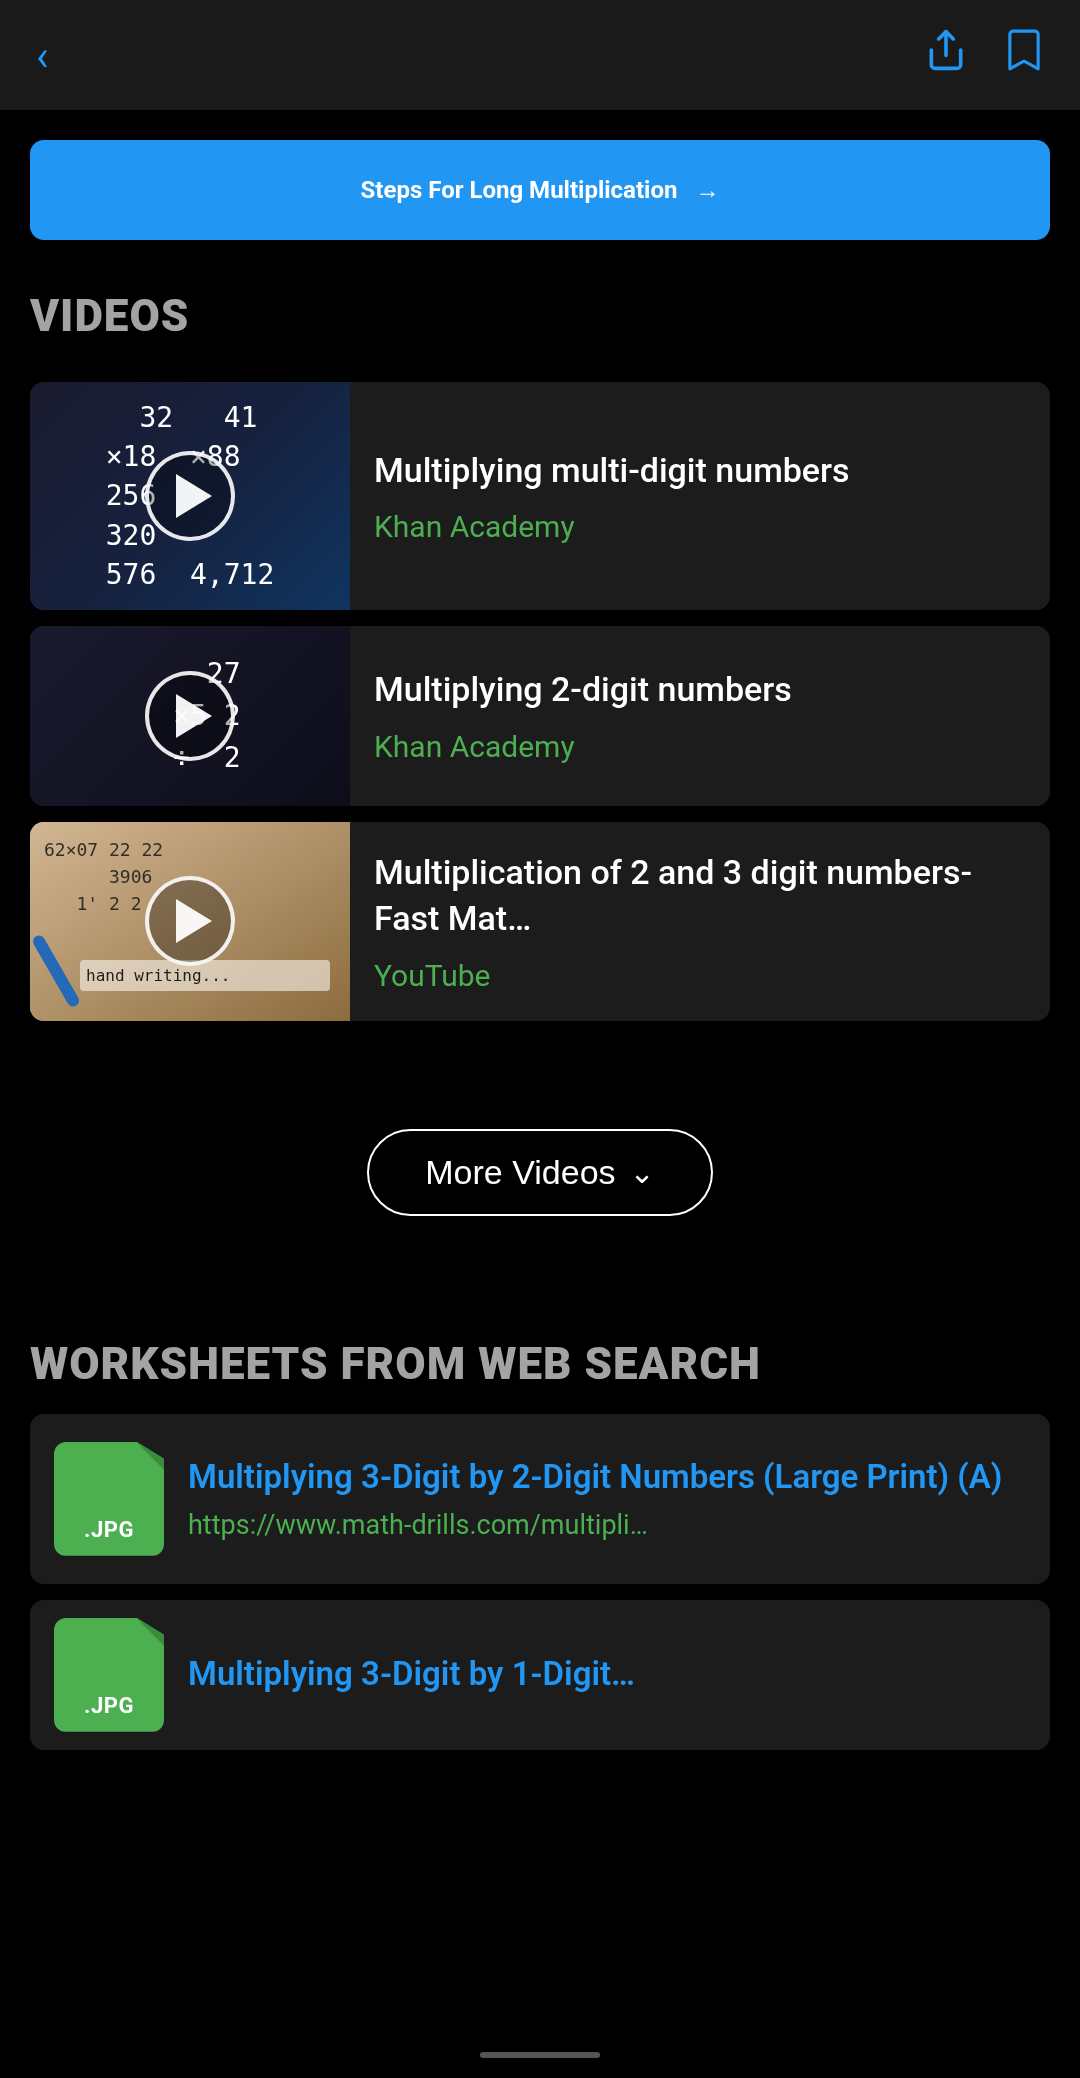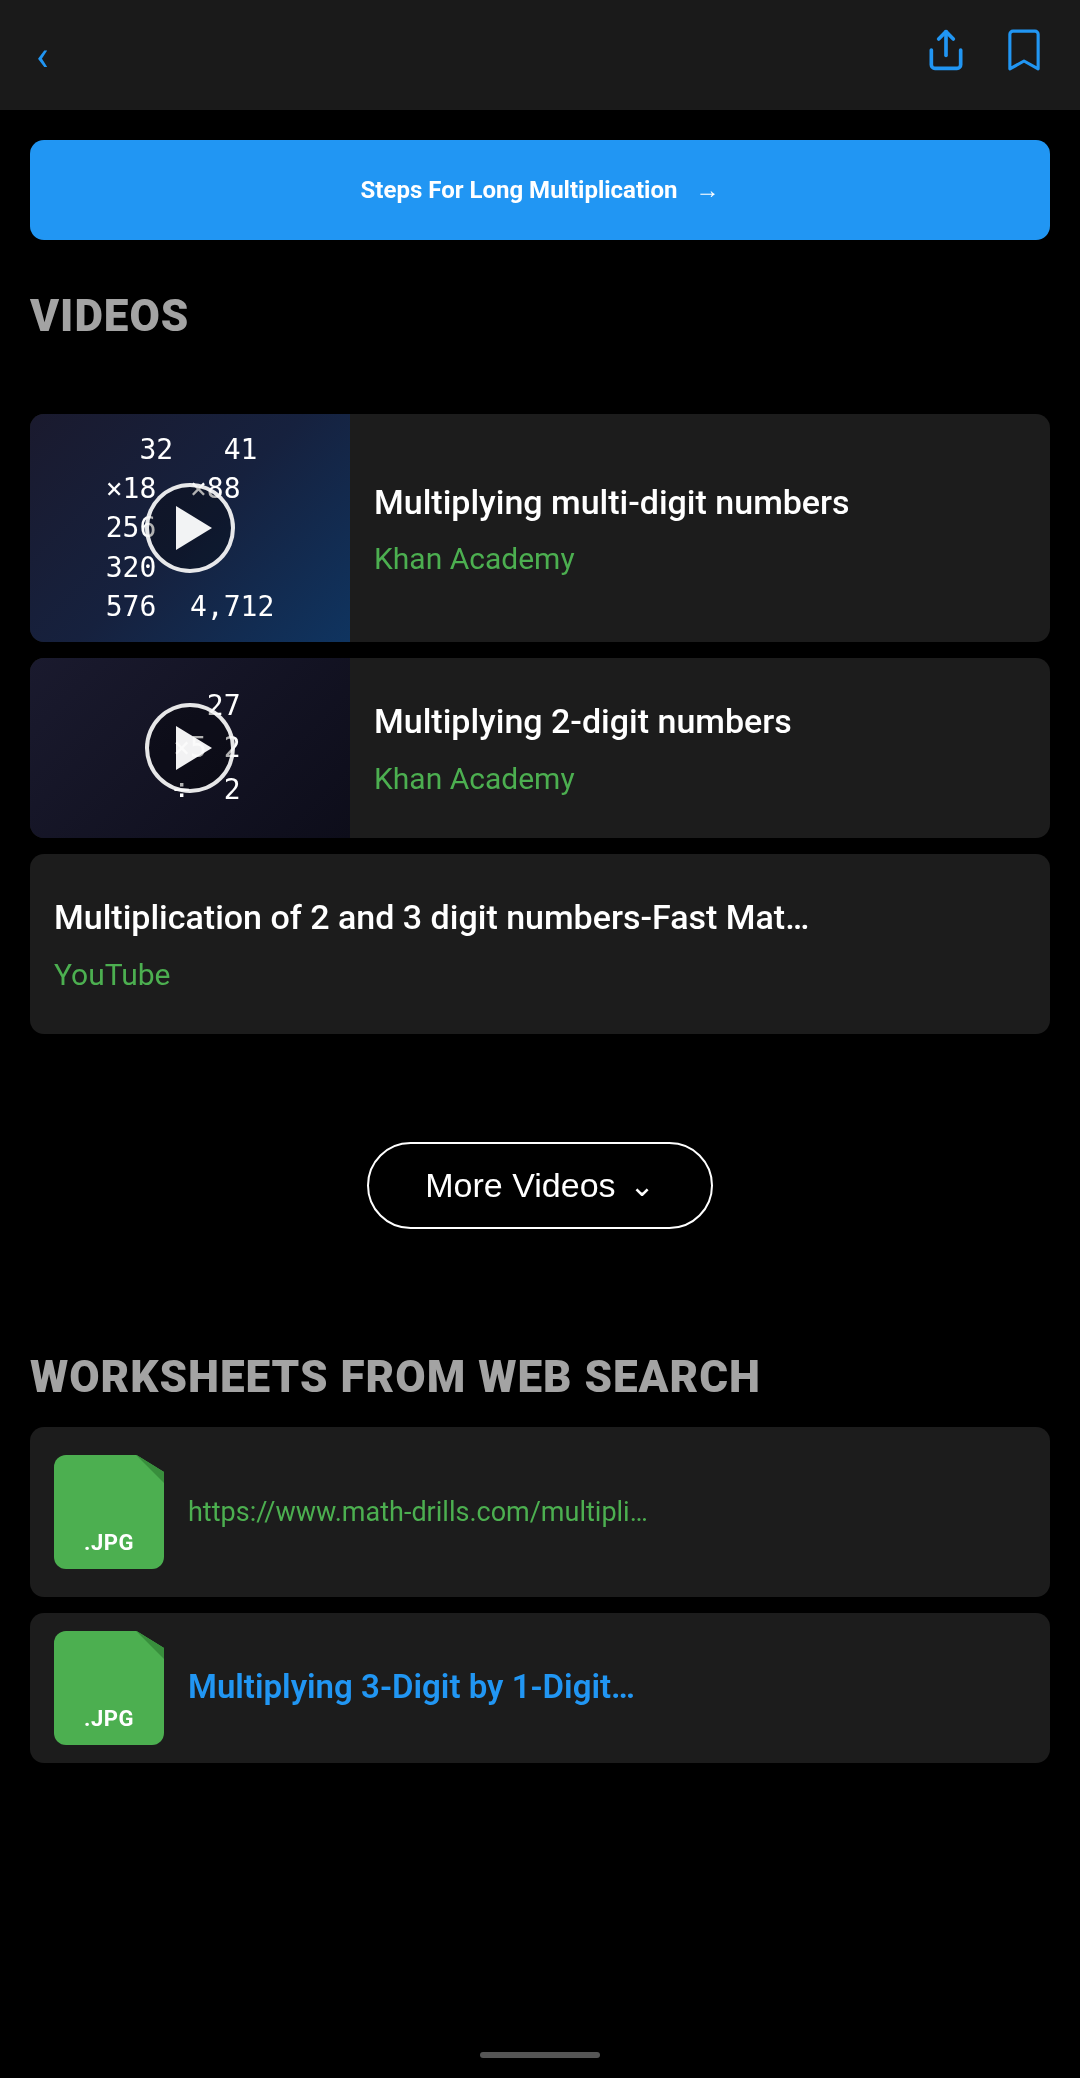--- a/index.html
+++ b/index.html
@@ -61,21 +61,20 @@
       padding: 50px 30px 24px 30px;
       letter-spacing: 1px;
     }
 
     
     .video-list {
       padding: 16px 30px;
       display: flex;
       flex-direction: column;
       gap: 16px;
-      margin-top: 32px;
     }
 
     .video-card {
       background: #1c1c1c;
       border-radius: 14px;
       display: flex;
       align-items: stretch;
       overflow: hidden;
       cursor: pointer;
       min-height: 180px;
@@ -335,20 +334,38 @@
         <div class="play-triangle"></div>
       </div>
     </div>
     <div class="video-info">
       <div class="video-title">Multiplying 2-digit numbers</div>
       <div class="video-source">Khan Academy</div>
     </div>
   </div>
 
   <div class="video-card">
+    <div class="video-thumbnail thumbnail-photo" style="background: linear-gradient(135deg, #c8a87a 0%, #9a7a50 100%); position:relative; overflow:hidden;">
+
+      <div style="position:absolute; inset:0; background: linear-gradient(to bottom right, #d4b896, #8B6B3D); display:flex; flex-direction:column; justify-content:flex-start; padding:14px; opacity:0.9;">
+        <div style="color:#222; font-family:monospace; font-size:18px; line-height:1.5;">
+          62×07 22 22<br>
+          &nbsp;&nbsp;&nbsp;&nbsp;&nbsp;&nbsp;3906<br>
+          &nbsp;&nbsp;&nbsp;1' 2 2
+        </div>
+        <div style="position:absolute; bottom:30px; left:50px; right:20px; background:rgba(245,240,230,0.7); border-radius:4px; padding:6px; font-family:monospace; font-size:16px; color:#111;">
+          hand writing...
+        </div>
+
+        <div style="position:absolute; bottom:10px; left:20px; width:12px; height:80px; background: #1565C0; border-radius:6px; transform: rotate(-30deg);"></div>
+      </div>
+      <div class="play-btn">
+        <div class="play-triangle"></div>
+      </div>
+    </div>
     <div class="video-info">
       <div class="video-title">Multiplication of 2 and 3 digit numbers-Fast Mat…</div>
       <div class="video-source">YouTube</div>
     </div>
   </div>
 
 </div>
 
 <div style="display:flex; justify-content:center; margin: 40px 0 20px 0;">
   <button class="more-videos-btn">
@@ -360,20 +377,21 @@
 <div class="worksheets-section">
   <div class="section-heading">WORKSHEETS FROM WEB SEARCH</div>
 
   <div class="worksheet-list">
 
     <div class="worksheet-card">
       <div class="file-icon">
         <span class="file-ext">.JPG</span>
       </div>
       <div class="worksheet-info">
+        <div class="worksheet-title">Multiplying 3-Digit by 2-Digit Numbers (Large Print) (A)</div>
         <div class="worksheet-url">https://www.math-drills.com/multipli…</div>
       </div>
     </div>
 
     <div class="worksheet-card" style="min-height:130px; overflow:hidden; max-height:150px; border-radius:14px;">
       <div class="file-icon">
         <span class="file-ext">.JPG</span>
       </div>
       <div class="worksheet-info">
         <div class="worksheet-title">Multiplying 3-Digit by 1-Digit…</div>

